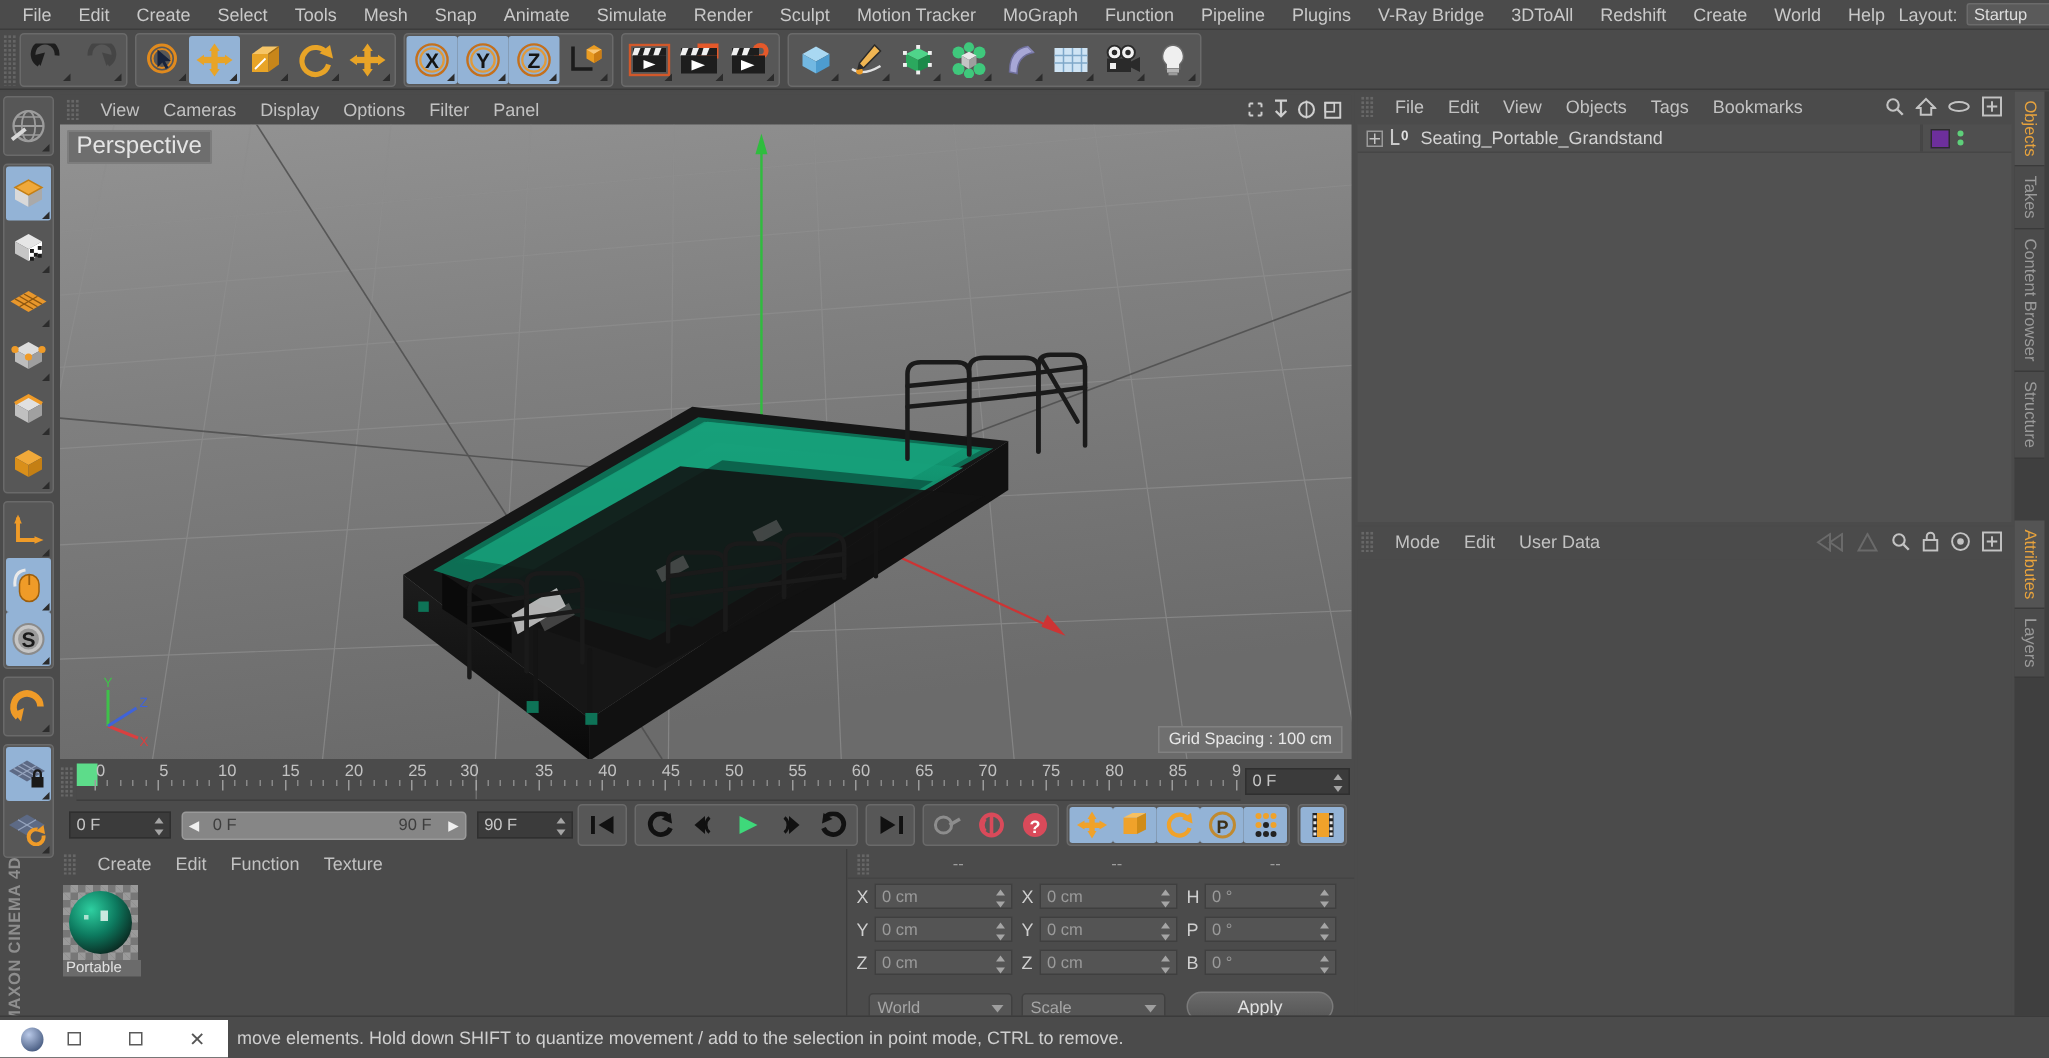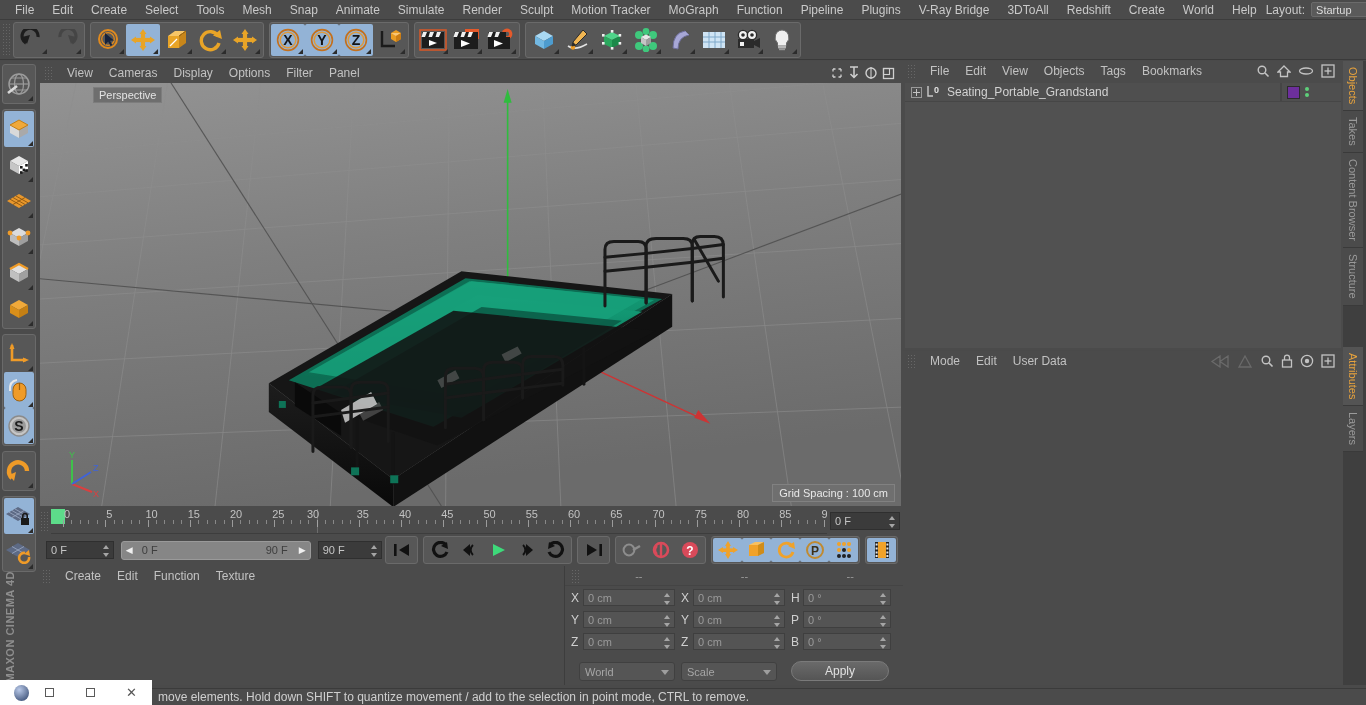--- a/index.html
+++ b/index.html
@@ -104,21 +104,21 @@
   }
   .vp-header .mi { padding: 0 8px; line-height: 20px; font-size: 12px; color: #c2c2c2; cursor: default; }
   .vp-icons { margin-left: auto; display: flex; align-items: center; gap: 4px; padding-right: 6px; }
   .viewport {
     position: absolute; left: 2px; right: 2px; top: 22px; bottom: 2px;
     background: linear-gradient(170deg, #8d8d8d 0%, #7e7e7e 40%, #6d6d6d 100%);
     overflow: hidden;
   }
   .vp-label {
     position: absolute; left: 5px; top: 4px; background: #6e6e6e;
-    color: #e4e4e4; font-size: 11px; padding: 1px 5px; border: 1px solid #7d7d7d; margin-left: 48px;
+    color: #e4e4e4; font-size: 16px; padding: 1px 5px; border: 1px solid #7d7d7d;
   }
   .grid-spacing {
     position: absolute; right: 6px; bottom: 4px; background: #6f6f6f;
     color: #e8e8e8; font-size: 11px; padding: 2px 6px; border: 1px solid #818181;
   }
   .axis-gizmo { position: absolute; left: 18px; bottom: 8px; }
 
   
   .timeline {
     position: absolute; left: 0; right: 0; top: 447px; height: 26px;
@@ -255,21 +255,21 @@
   .vtab {
     writing-mode: vertical-rl; text-orientation: mixed;
     background: #4b4b4b; color: #9b9b9b; font-size: 11px;
     padding: 6px 4px; border-bottom: 1px solid #3a3a3a; cursor: pointer;
     display: flex; align-items: center; justify-content: center;
   }
   .vtab.active { color: #e8a33d; background: #545454; }
 
   
   .statusbar {
-    position: absolute; left: 0; right: 0; bottom: 0; height: 17px;
+    position: absolute; left: 0; right: 0; bottom: 0; height: 28px;
     background: #4b4b4b; display: flex; align-items: center;
     padding-left: 6px; border-top: 1px solid #3b3b3b;
   }
   .status-text { font-size: 12px; color: #cfcfcf; white-space: nowrap; }
   .winctrl {
     position: absolute; left: 0; bottom: 0; width: 152px; height: 25px;
     background: #ffffff; display: flex; align-items: center; z-index: 40;
   }
   .winctrl .ic { width: 44px; text-align: center; font-size: 13px; color: #555; }
   .winctrl .orb {
@@ -1178,20 +1178,42 @@
       <div class="matmgr">
         <div class="panel-menubar">
           <div class="panel-grip"></div>
           <div id="mat-menu" style="display:flex">
               <div class="mi">Create</div>
               <div class="mi">Edit</div>
               <div class="mi">Function</div>
               <div class="mi">Texture</div>
             </div>
         </div>
+        <div class="mat-area">
+          <div id="mat-items" style="display:flex;gap:6px">
+              <div class="mat-item">
+                <div class="mat-thumb">
+                  <svg width="44" height="44" viewBox="0 0 44 44">
+                    <defs>
+                      <radialGradient id="ms0" cx="0.35" cy="0.3" r="0.85">
+                        <stop offset="0%" stop-color="#2ecfa0"></stop>
+                        <stop offset="48%" stop-color="#0d7a5f"></stop>
+                        <stop offset="100%" stop-color="#0a120f"></stop>
+                      </radialGradient>
+                    </defs>
+                    <circle cx="22" cy="22" r="21" fill="url(#ms0)"></circle>
+                    <rect x="22" y="14" width="5" height="7" fill="#e9f5f0" opacity="0.85"></rect>
+                    <rect x="11" y="17" width="3" height="3" fill="#cfeee2" opacity="0.8"></rect>
+                    <path d="M1 24 A21 21 0 0 0 43 24 A21 21 0 0 1 1 24" fill="#0b0f0d" opacity="0.55"></path>
+                  </svg>
+                </div>
+                <div class="mat-name">Portable</div>
+              </div>
+            </div>
+        </div>
       </div>
 
       <div class="coordmgr">
         <div class="coord-head">
           <div class="panel-grip"></div>
           <div class="coord-dash">--</div>
           <div class="coord-dash">--</div>
           <div class="coord-dash">--</div>
         </div>
         <div class="coord-rows">

